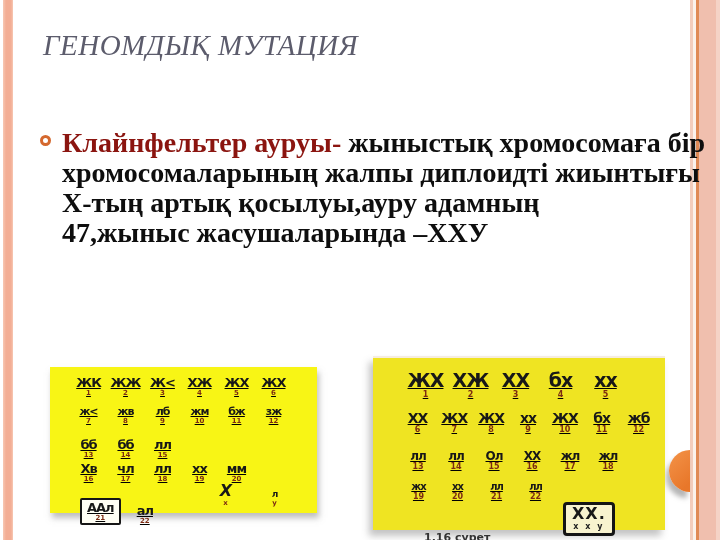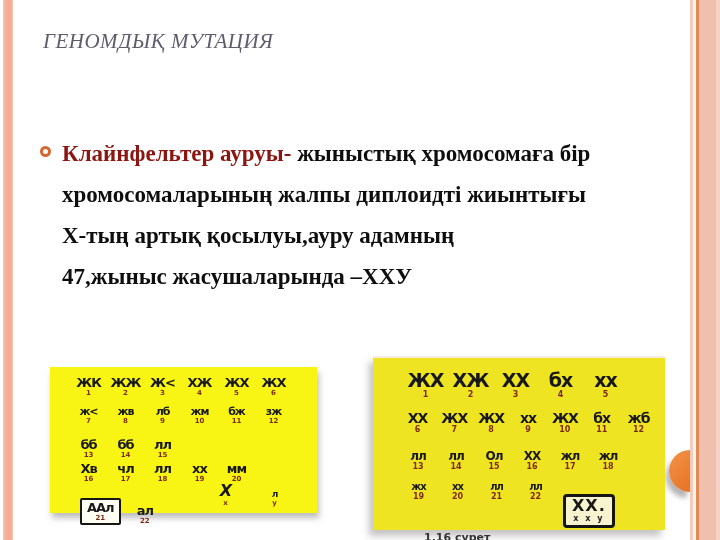--- a/index.html
+++ b/index.html
@@ -13,32 +13,32 @@
   .right-band{position:absolute;right:0;top:0;width:30px;height:540px;
     background:linear-gradient(to right,#f3cdbd 0,#f3cdbd 3px,#fbf2ec 3px,#fbf2ec 6px,
       #e08a56 6px,#e08a56 9px,#f0bfae 9px,#f0bfae 26px,#f5d3c6 26px,#f5d3c6 30px);}
   .semicircle{position:absolute;right:30px;top:450px;width:21px;height:42px;
     border-radius:21px 0 0 21px / 21px 0 0 21px;
     background:linear-gradient(135deg,#f29045 10%,#e8772a 85%);
     box-shadow:-3px 6px 5px rgba(120,120,120,.55);}
 
   
   .title{position:absolute;left:43px;top:29px;margin:0;font-weight:normal;font-style:italic;
-    font-size:21px;letter-spacing:.5px;color:#5c5c6c;white-space:nowrap;}
+    font-size:29px;letter-spacing:.5px;color:#5c5c6c;white-space:nowrap;}
 
   
   .bullets{position:absolute;left:40px;top:128px;width:640px;}
   .bullet{position:relative;padding-left:22px;margin-bottom:10px;}
   .ring{position:absolute;left:0;top:7px;width:5px;height:5px;border:3px solid #d4682e;
     border-radius:50%;background:#fff;box-shadow:inset 0 0 1px rgba(255,255,255,.8);}
-  .line{font-weight:bold;font-size:23px;line-height:30px;color:#0e0e0e;white-space:nowrap;margin-top:11px;}
+  .line{font-weight:bold;font-size:28px;line-height:30px;color:#0e0e0e;white-space:nowrap;}
   .lead{color:#8b1510;}
 
   
-  .karyo{position:absolute;box-sizing:border-box;}
+  .karyo{position:absolute;box-sizing:border-box;text-decoration:underline;}
   #karyo-left{left:50px;top:367px;width:267px;height:146px;background:#f8f515;
     padding:9px 8px 4px 20px;box-shadow:2px 5px 6px rgba(125,125,125,.5);}
   #karyo-right{left:373px;top:356px;width:292px;height:174px;background:#efe422;
     padding:13px 8px 4px 26px;border-top:2px solid #f6ecdf;
     box-shadow:-4px 6px 7px rgba(125,125,125,.45);}
   .krow{display:flex;align-items:flex-end;}
   .kitem{display:flex;flex-direction:column;align-items:center;}
   .kg{font-family:"DejaVu Sans",sans-serif;font-weight:bold;color:#181818;line-height:1;
       letter-spacing:-1px;}
   .kl{font-family:"DejaVu Sans",sans-serif;font-weight:bold;color:#7c2b12;line-height:1;
@@ -58,21 +58,21 @@
   .r-sex .sm  .kg{font-size:9px;}
 
   #karyo-right .r-xl{margin-bottom:12px;padding-left:4px;}
   #karyo-right .r-xl .kitem{width:45px;} #karyo-right .r-xl .kg{font-size:19px;}
   #karyo-right .r-m2{margin-bottom:16px;}
   #karyo-right .r-m2 .kitem{width:37px;} #karyo-right .r-m2 .kg{font-size:14px;}
   #karyo-right .r-s2{margin-bottom:11px;}
   #karyo-right .r-s2 .kitem{width:38px;} #karyo-right .r-s2 .kg{font-size:12px;}
   #karyo-right .r-s3 .kitem{width:39px;} #karyo-right .r-s3 .kg{font-size:10px;}
   #karyo-right .kl{font-size:8px;}
-  .xxy-box{position:absolute;left:190px;top:136px;border:3px solid #151515;background:#f8f3cf;
+  .xxy-box{position:absolute;left:190px;top:144px;border:3px solid #151515;background:#f8f3cf;
     border-radius:4px;padding:1px 6px 2px;display:flex;flex-direction:column;align-items:center;}
   .xxy-box .kg{font-size:16px;letter-spacing:1px;}
   .xxy-box .kl{font-size:8px;letter-spacing:2px;color:#222;}
 
   .caption{position:absolute;left:424px;top:531px;font-family:"DejaVu Sans",sans-serif;
     font-weight:bold;font-size:11px;color:#333;}
 </style>
 </head>
 <body>
 

